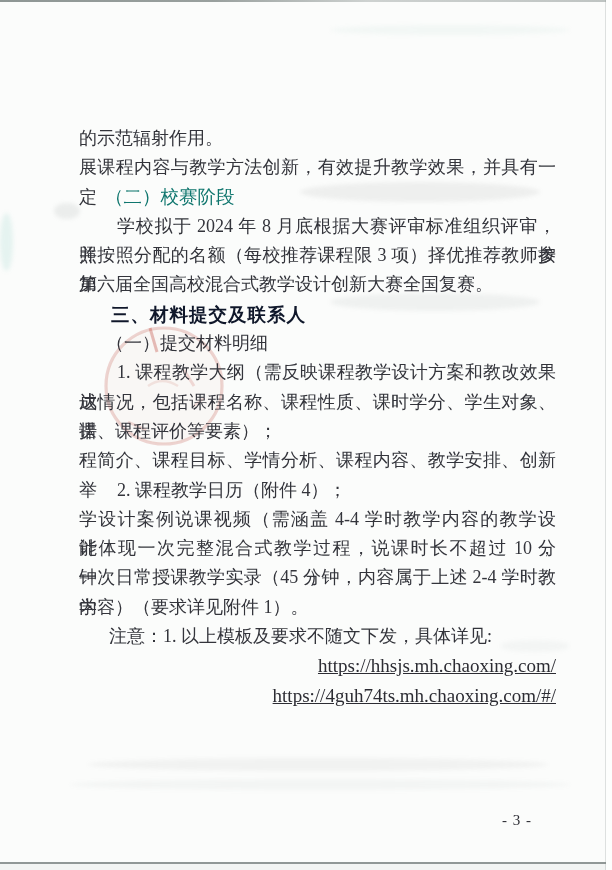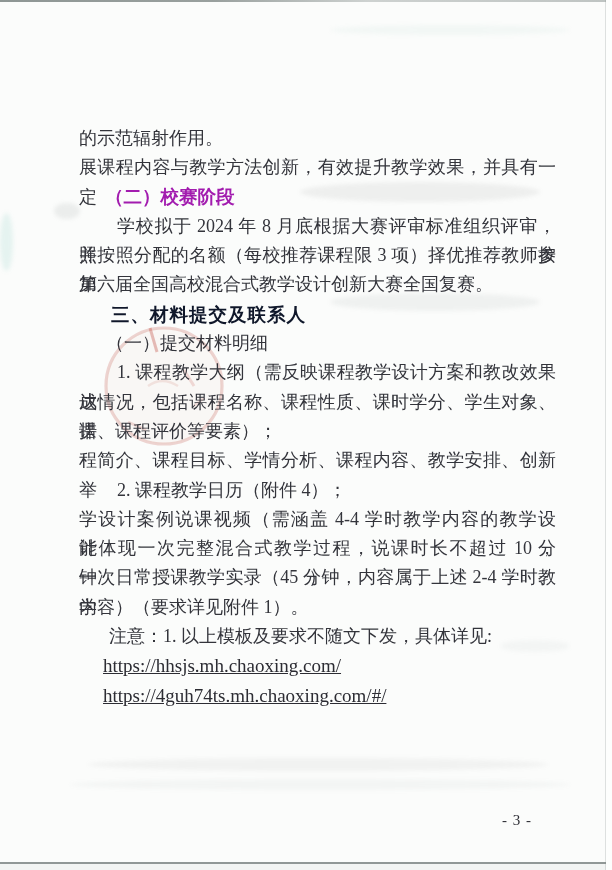--- a/index.html
+++ b/index.html
@@ -25,25 +25,25 @@
   .s7{left:0;top:213px;width:13px;height:58px;background:rgba(100,190,175,.14);}
   .s8{left:500px;top:640px;width:70px;height:12px;background:rgba(125,132,130,.06);}
   
   .seal{position:absolute;left:98px;top:320px;width:134px;height:134px;filter:blur(.6px);pointer-events:none;}
   
   .doc{position:absolute;left:79px;top:124px;width:477px;color:#33343b;font-size:18px;}
   .line{height:29.3px;line-height:29.3px;}
   .fill{text-align:justify;text-align-last:justify;}
   .ind{text-indent:38px;}
   .note{text-indent:30px;}
-  .h2{font-weight:bold;text-indent:26px;font-size:18.5px;color:#a21caf;}
+  .h2{font-weight:normal;text-indent:26px;font-size:18.5px;color:#0f766e;}
   .h1{font-weight:bold;font-family:"Liberation Sans","DejaVu Sans",sans-serif;
       text-indent:32px;font-size:18.5px;color:#0f172a;letter-spacing:1px;}
   .sub{text-indent:27px;}
-  .link{text-indent:24px;font-size:19px;}
+  .link{text-indent:24px;font-size:19px;text-align:right;}
   .link span{text-decoration:underline;color:#2c2c33;cursor:pointer;}
   .pagenum{position:absolute;left:502px;top:812px;font-size:15px;letter-spacing:1px;color:#2e2e35;
     font-family:"Liberation Serif","DejaVu Serif",serif;}
 </style>
 </head>
 <body>
 
 <div class="top-edge"></div>
 <div class="bottom-edge"></div>
 <div class="bottom-strip"></div>

